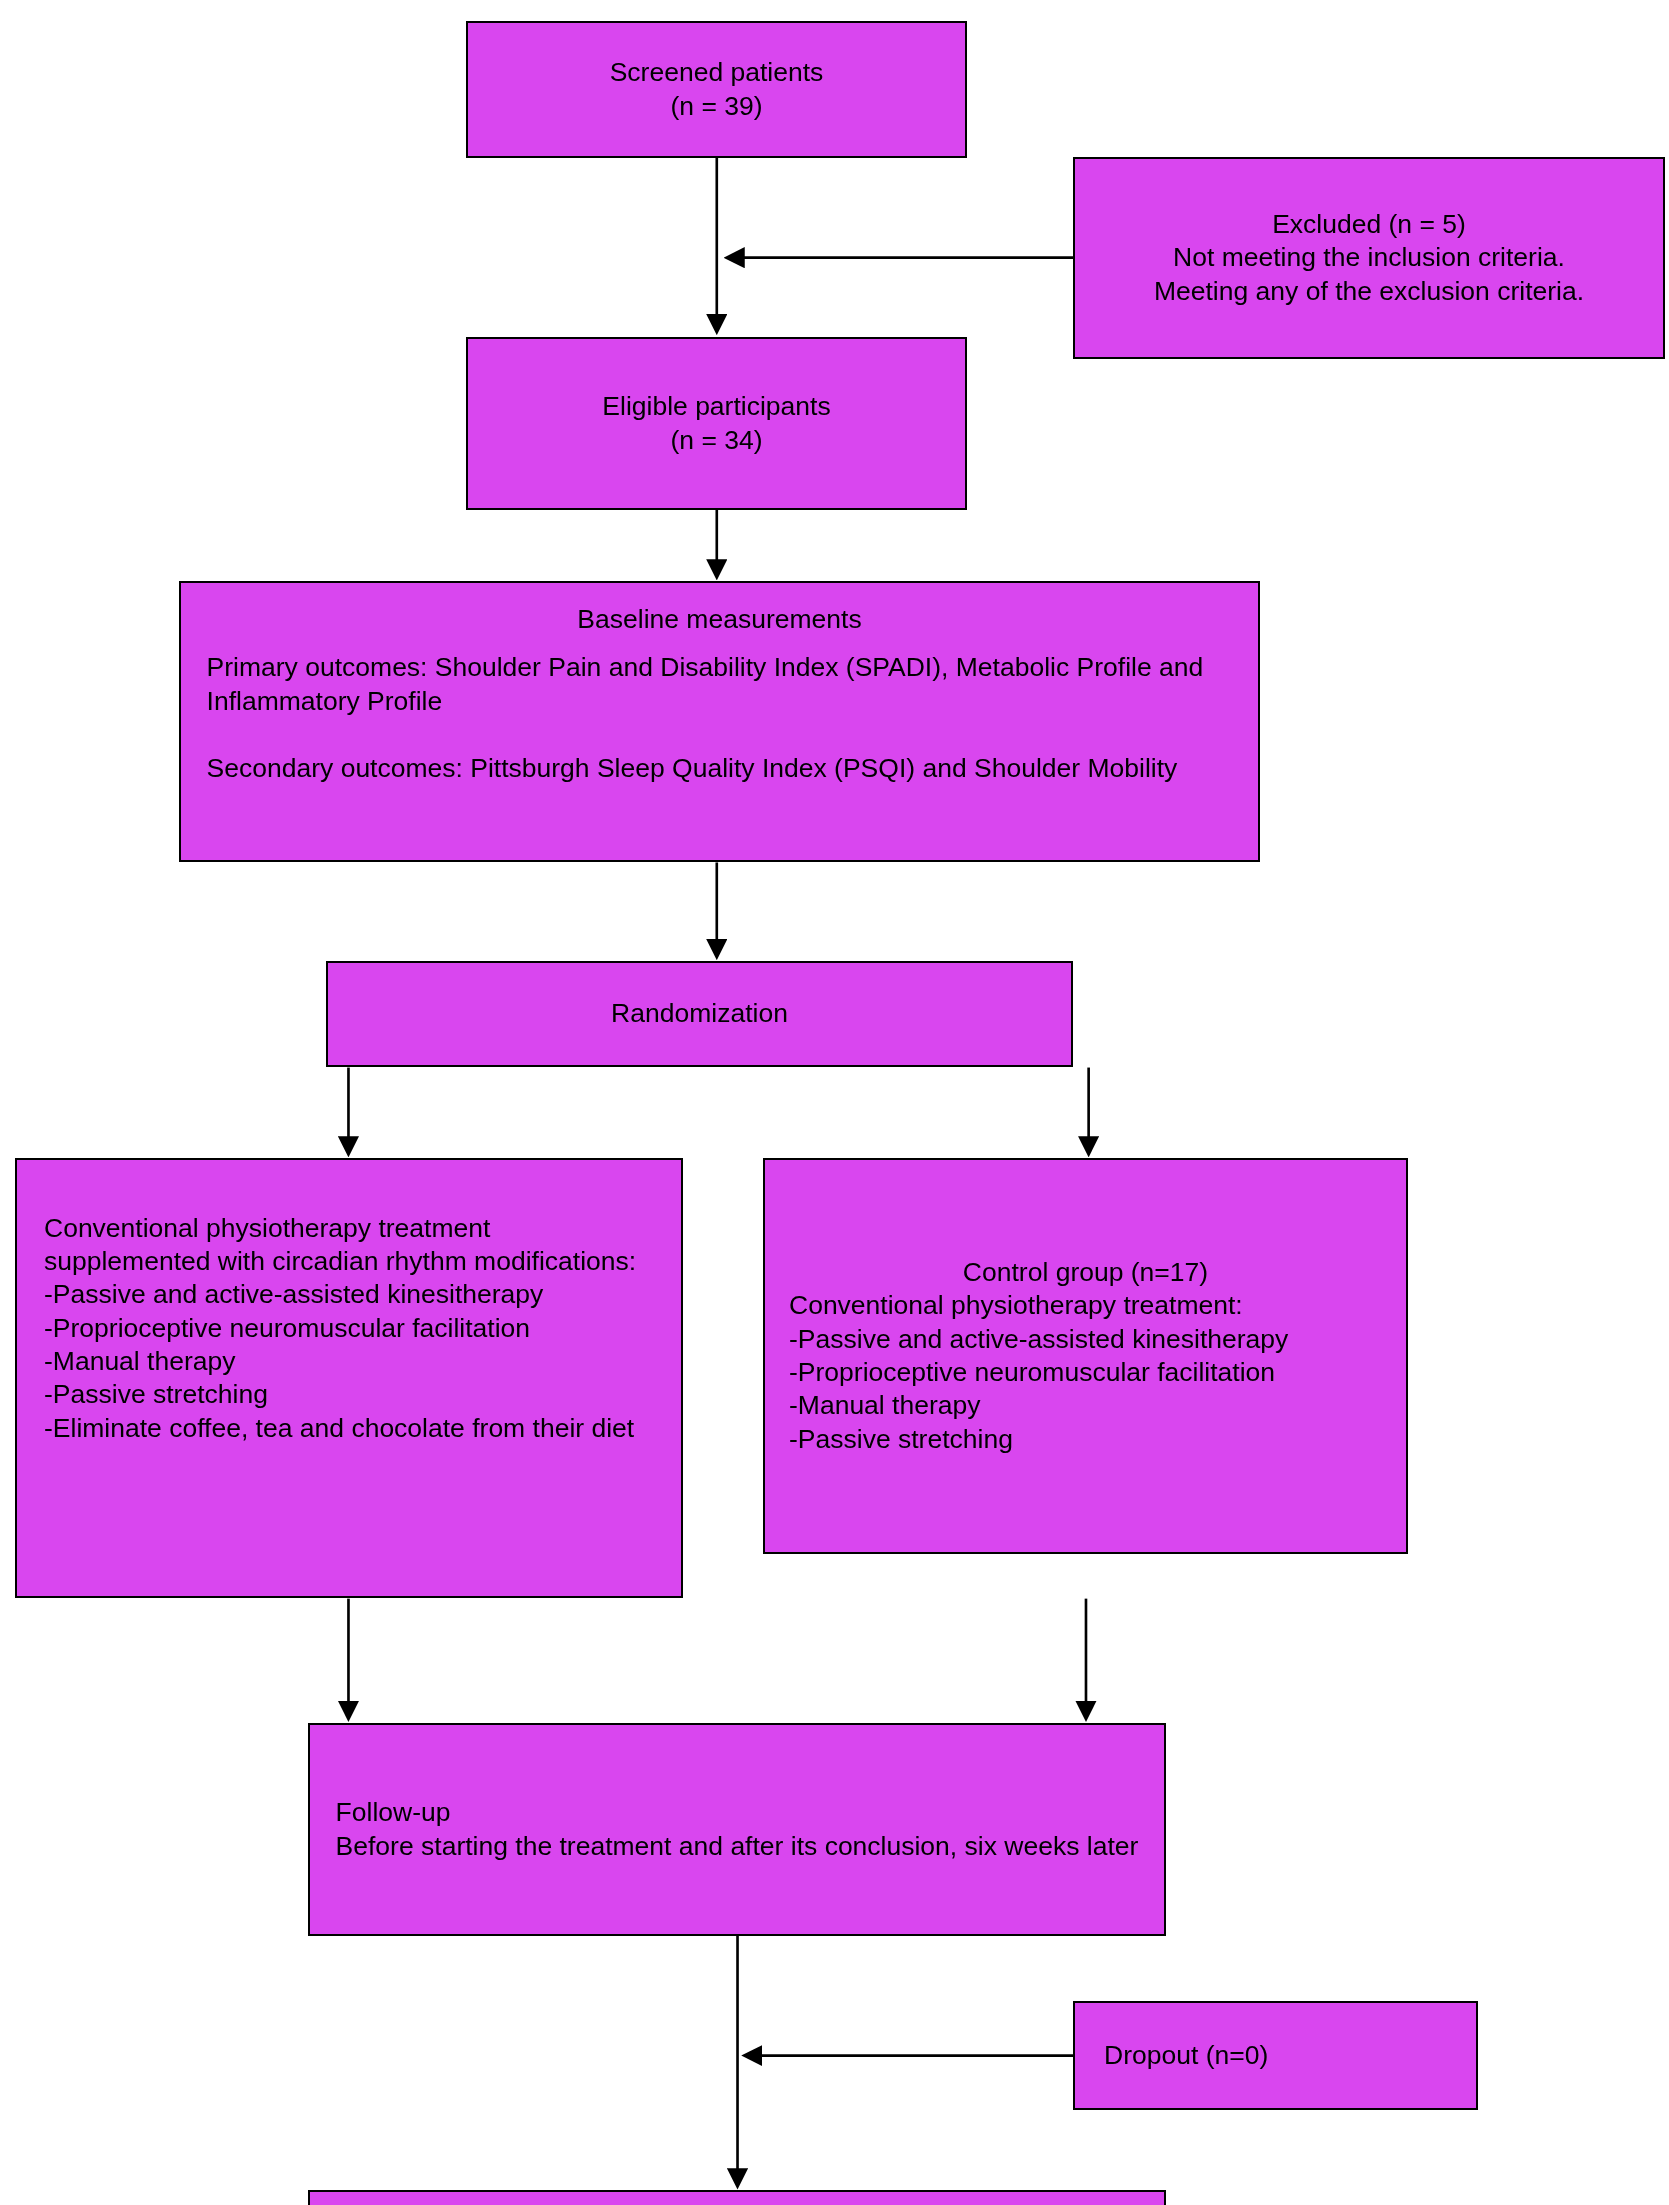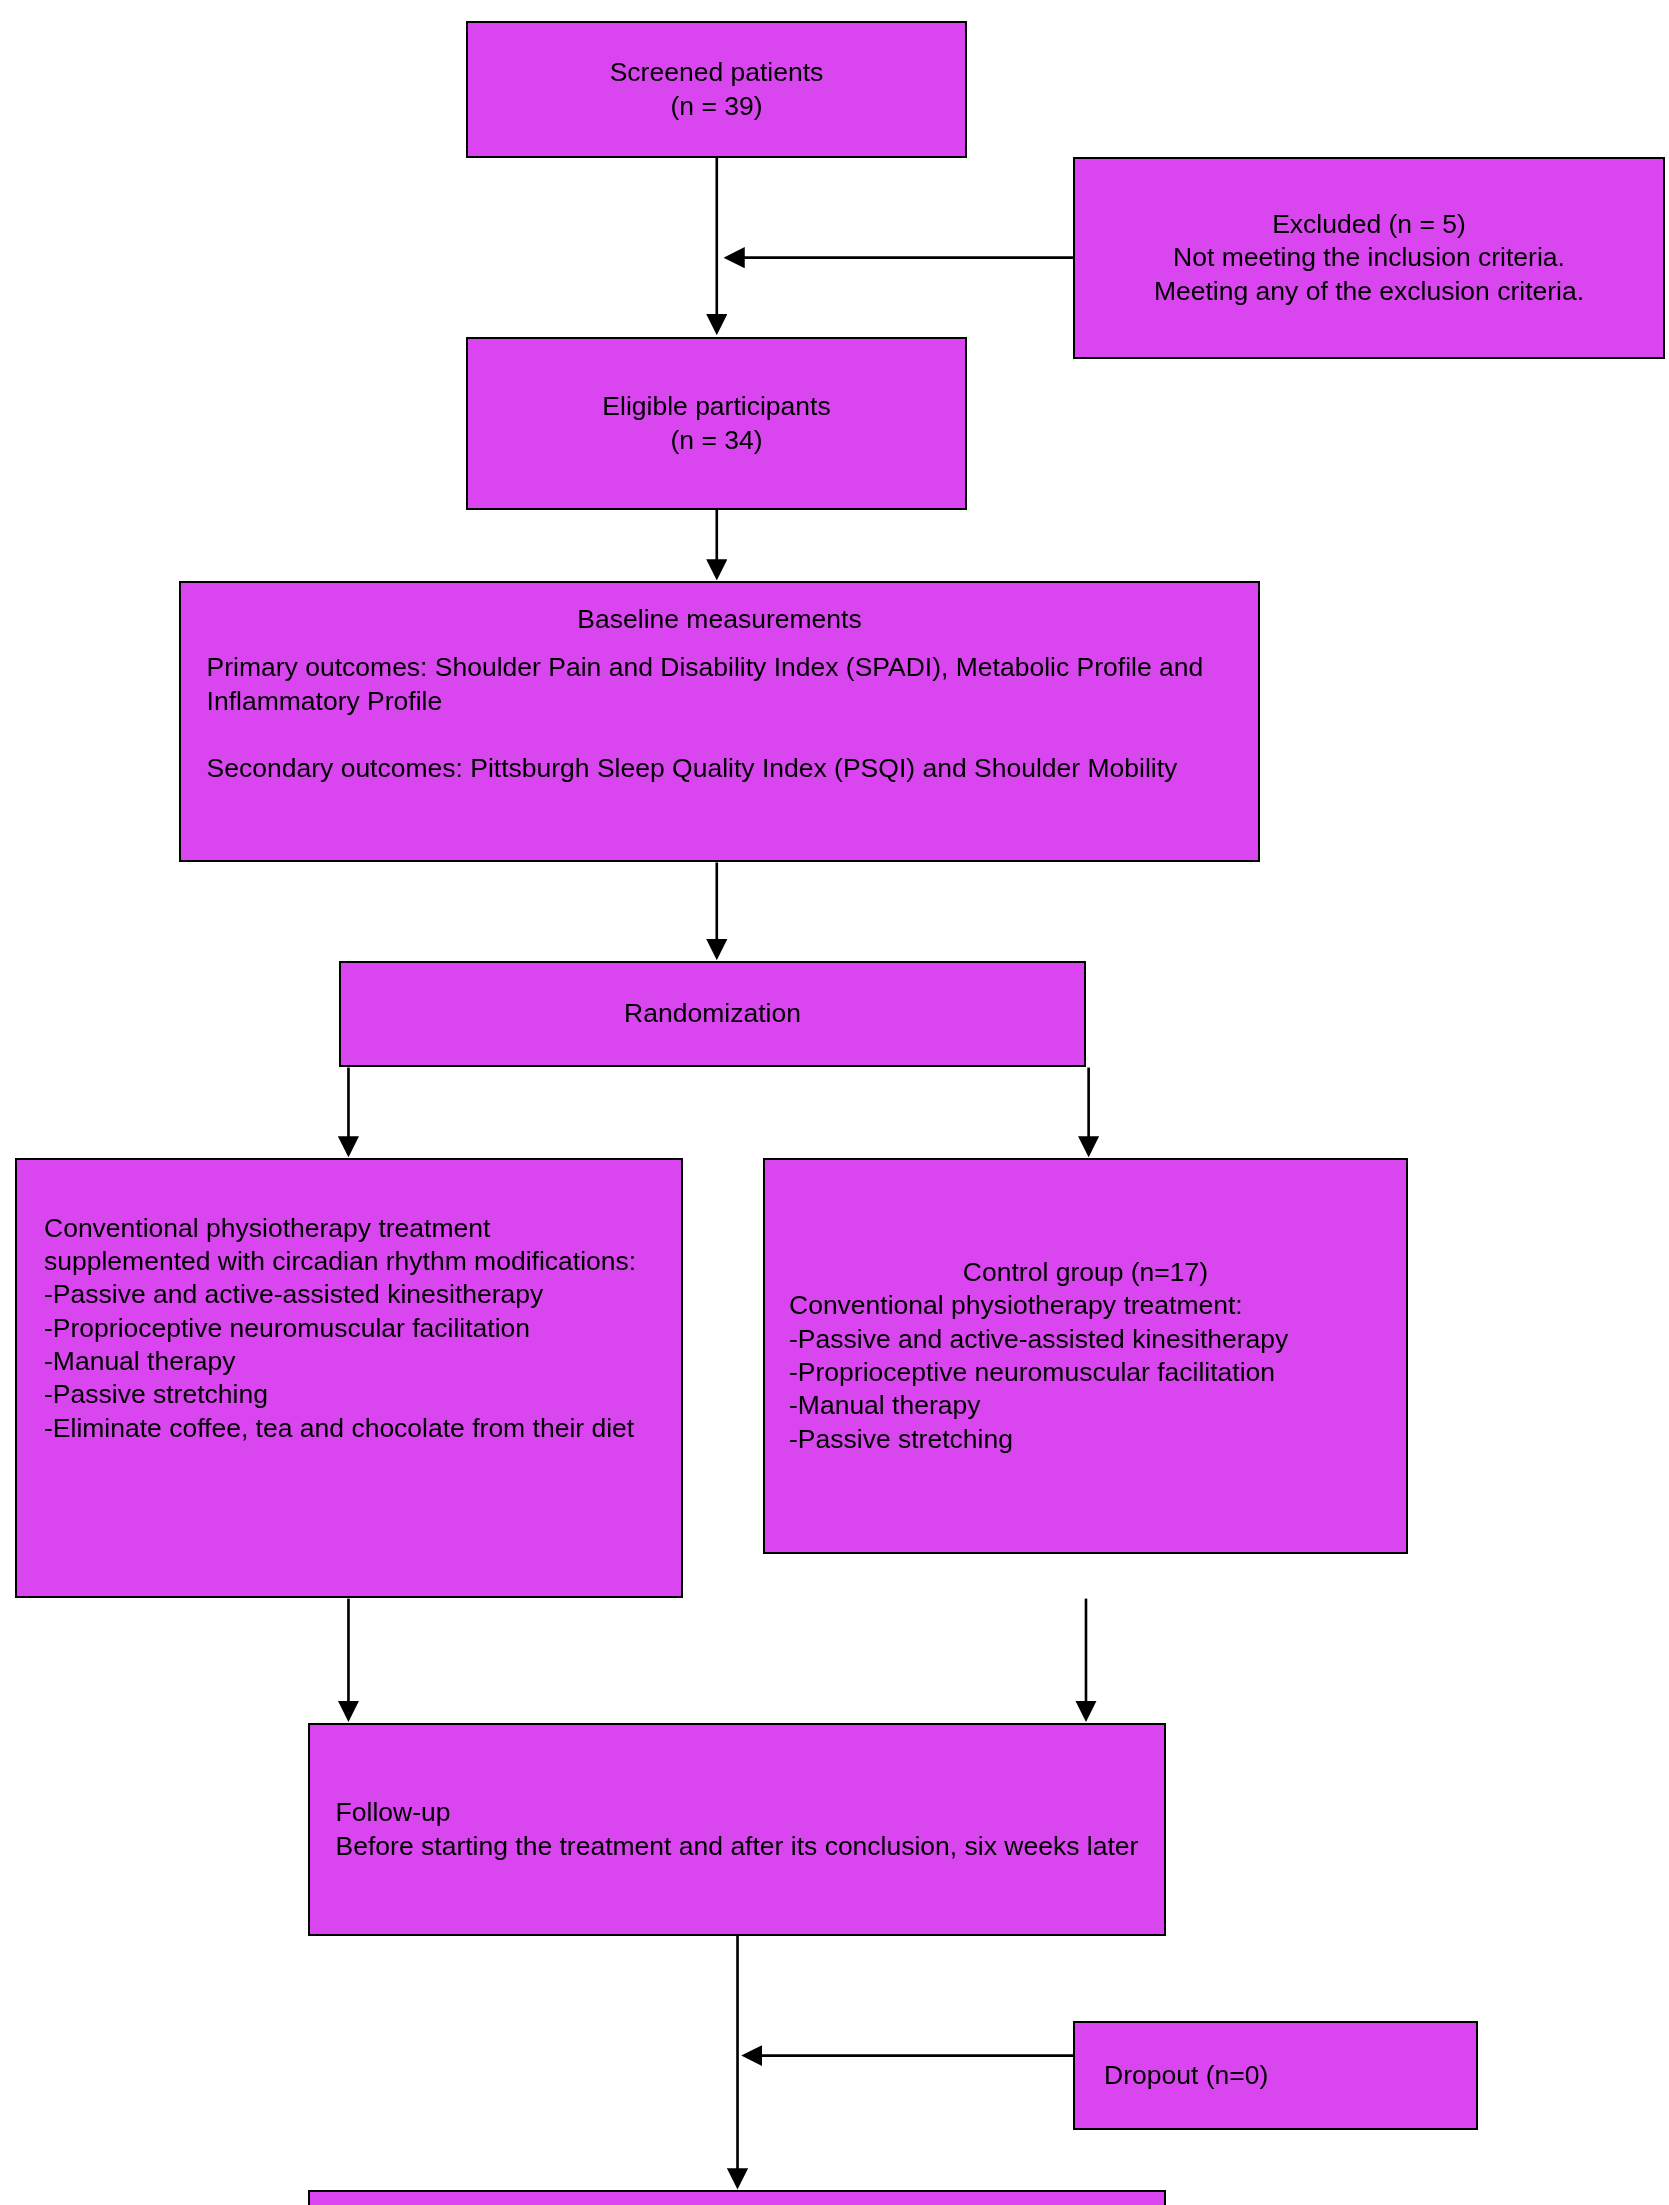--- a/index.html
+++ b/index.html
@@ -94,21 +94,21 @@
 (n = 34)</div>
   </div>
 
   <div class="box" style="left:179px; top:581px; width:1081px; height:281px; padding:20px 25.6px 0 25.6px;">
     <div class="box-title">Baseline measurements</div>
     <div class="box-body" style="margin-top:15px;">Primary outcomes: Shoulder Pain and Disability Index (SPADI), Metabolic Profile and Inflammatory Profile
 
 Secondary outcomes: Pittsburgh Sleep Quality Index (PSQI) and Shoulder Mobility</div>
   </div>
 
-  <div class="box center" style="left:339px; top:961px; width:747px; height:106px;">
+  <div class="box center" style="left:326px; top:961px; width:747px; height:106px;">
     <div class="pre">Randomization</div>
   </div>
 
   <div class="box" style="left:15px; top:1158px; width:668px; height:440px; padding:26.5px 27px 0 27px;">
     <div class="box-body" style="margin-top:25px;">Conventional physiotherapy treatment supplemented with circadian rhythm modifications:
 -Passive and active-assisted kinesitherapy
 -Proprioceptive neuromuscular facilitation
 -Manual therapy
 -Passive stretching
 -Eliminate coffee, tea and chocolate from their diet</div>
@@ -121,21 +121,21 @@
 -Proprioceptive neuromuscular facilitation
 -Manual therapy
 -Passive stretching</div>
   </div>
 
   <div class="box vcenter-left" style="left:308px; top:1723px; width:858px; height:213px; padding:0 25.6px;">
     <div class="pre">Follow-up
 Before starting the treatment and after its conclusion, six weeks later</div>
   </div>
 
-  <div class="box" style="left:1073px; top:2001px; width:405px; height:109px; display:flex; align-items:center; padding-left:29px; box-sizing:border-box;margin-top:20px;">
+  <div class="box" style="left:1073px; top:2001px; width:405px; height:109px; display:flex; align-items:center; padding-left:29px; box-sizing:border-box;">
     <div class="pre">Dropout (n=0)</div>
   </div>
 
   <div class="box center" style="left:308px; top:2190px; width:858px; height:175px;">
     
   </div>
 
 </div>
 
 

